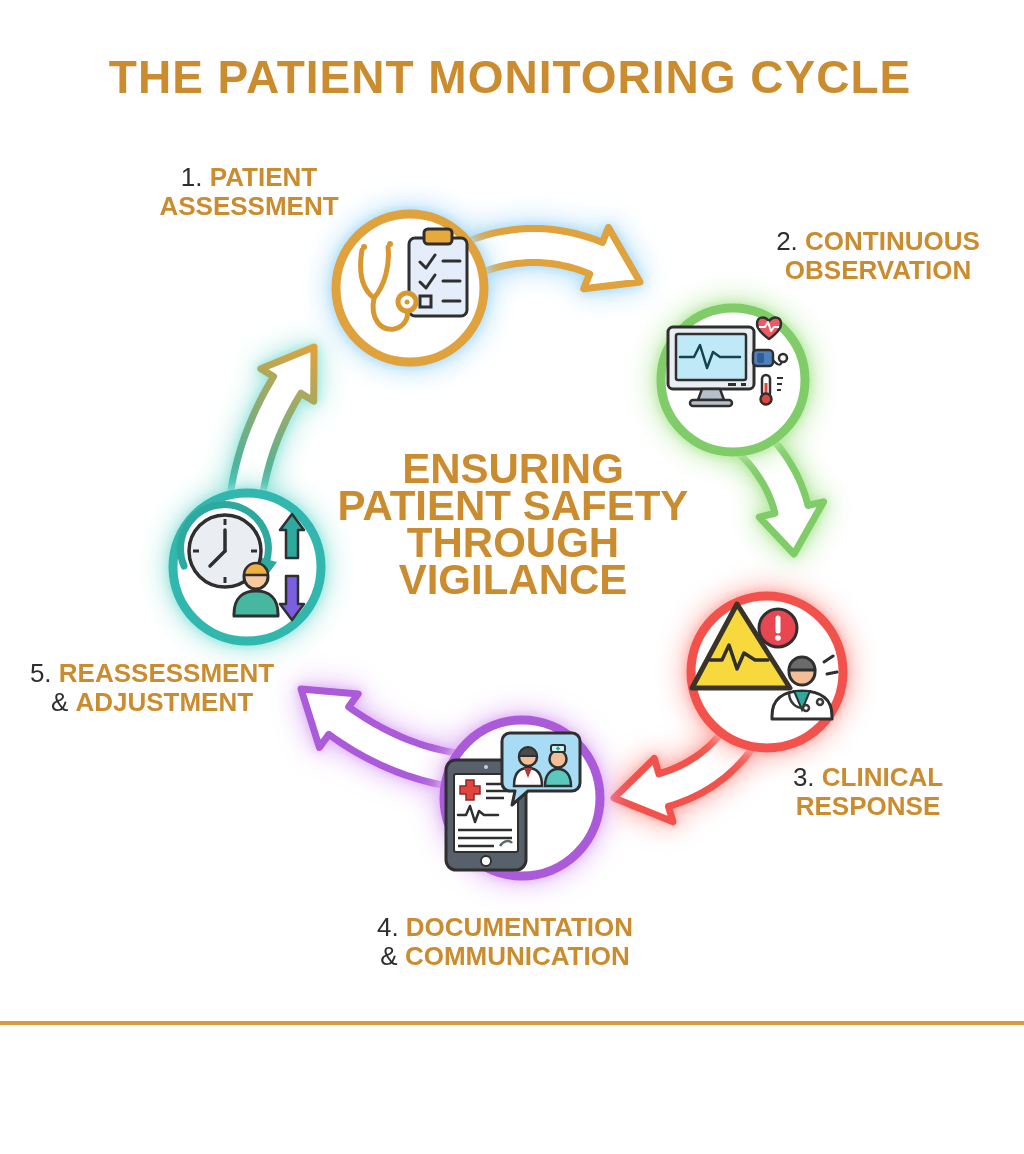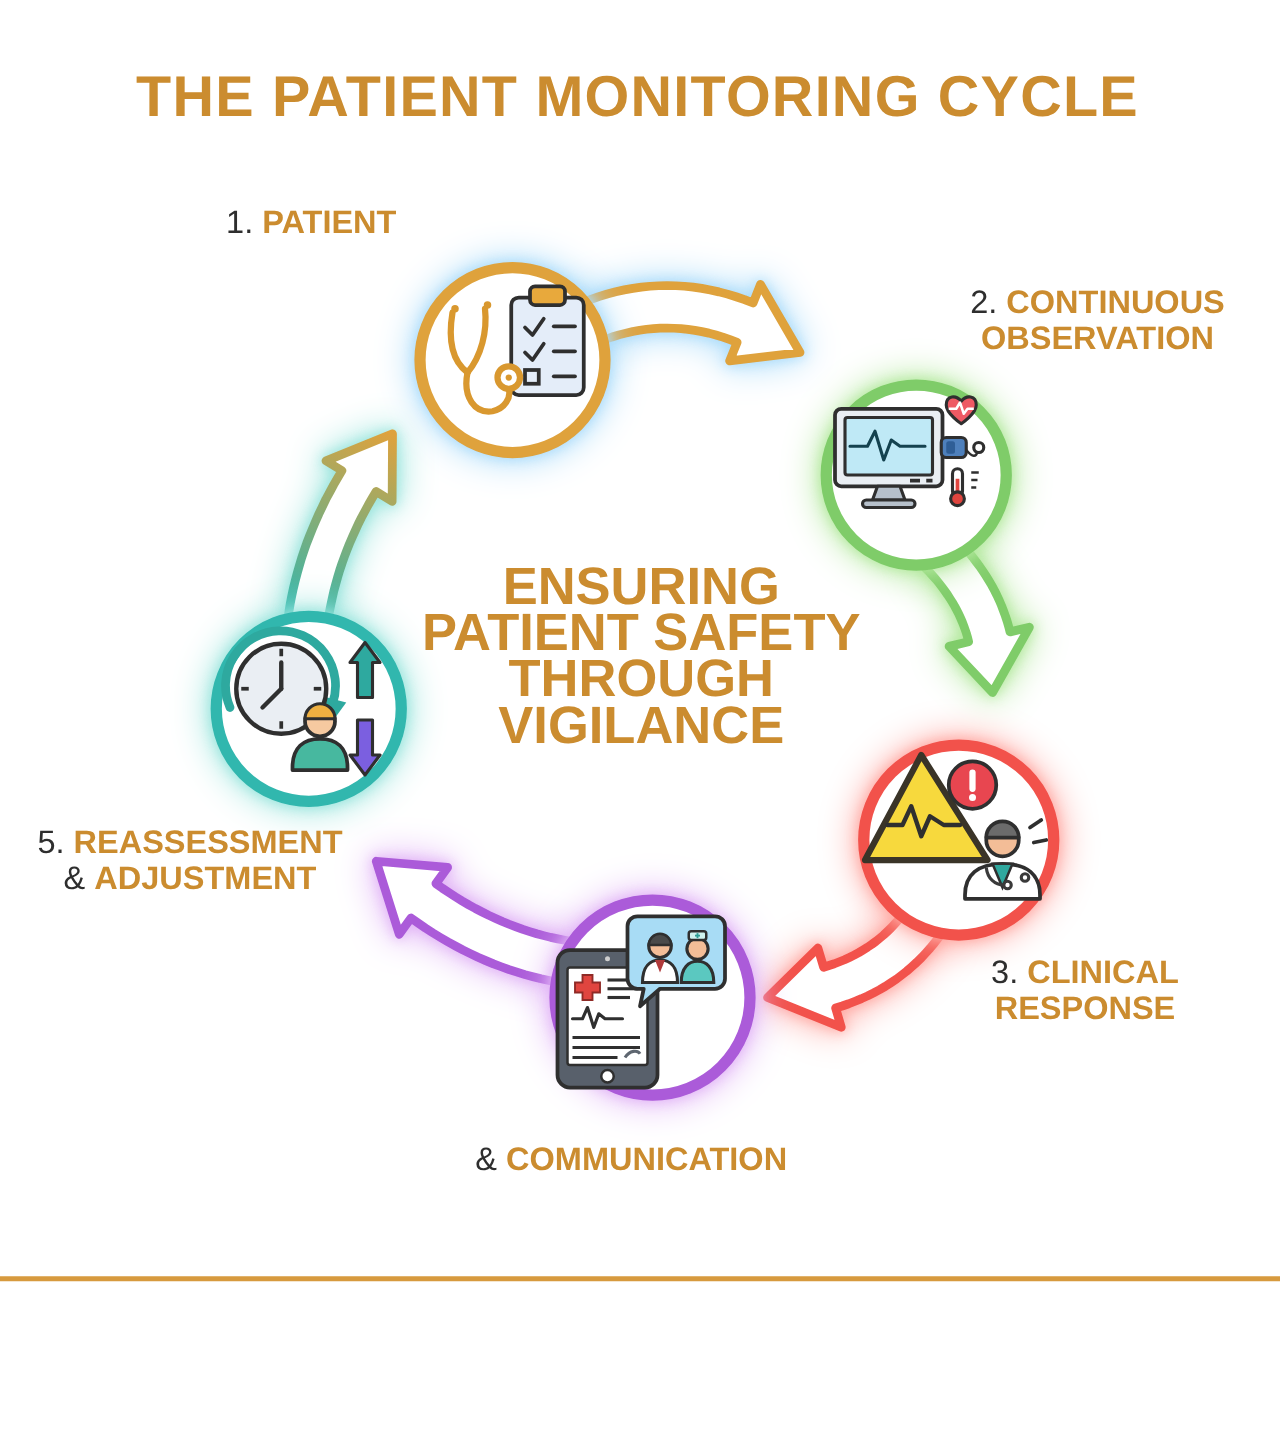--- a/index.html
+++ b/index.html
@@ -185,33 +185,35 @@
       </g>
       <g>
         <path d="M 292 514 L 304 530 L 298 530 L 298 558 L 286 558 L 286 530 L 280 530 Z" fill="#2EA99F" stroke="#2F2F2F" stroke-width="2.5" stroke-linejoin="round"></path>
         <path d="M 292 620 L 304 604 L 298 604 L 298 576 L 286 576 L 286 604 L 280 604 Z" fill="#7B5FE0" stroke="#2F2F2F" stroke-width="2.5" stroke-linejoin="round"></path>
       </g>
     </g>
   </svg>
 
   <div class="step-label" style="left:87px;top:163px;width:324px;">
     <div><span class="num">1.</span> <span class="sname">PATIENT</span></div>
+    <div><span class="sname">ASSESSMENT</span></div>
   </div>
 
   <div class="step-label" style="left:728px;top:227px;width:300px;">
     <div><span class="num">2.</span> <span class="sname">CONTINUOUS</span></div>
     <div><span class="sname">OBSERVATION</span></div>
   </div>
 
   <div class="step-label" style="left:718px;top:763px;width:300px;">
     <div><span class="num">3.</span> <span class="sname">CLINICAL</span></div>
     <div><span class="sname">RESPONSE</span></div>
   </div>
 
   <div class="step-label" style="left:355px;top:913px;width:300px;">
+    <div><span class="num">4.</span> <span class="sname">DOCUMENTATION</span></div>
     <div><span class="num">&amp;</span> <span class="sname">COMMUNICATION</span></div>
   </div>
 
   <div class="step-label" style="left:2px;top:659px;width:300px;">
     <div><span class="num">5.</span> <span class="sname">REASSESSMENT</span></div>
     <div><span class="num">&amp;</span> <span class="sname">ADJUSTMENT</span></div>
   </div>
 
   <div class="center-text">
     <div class="center-heading">ENSURING PATIENT SAFETY THROUGH VIGILANCE</div>

